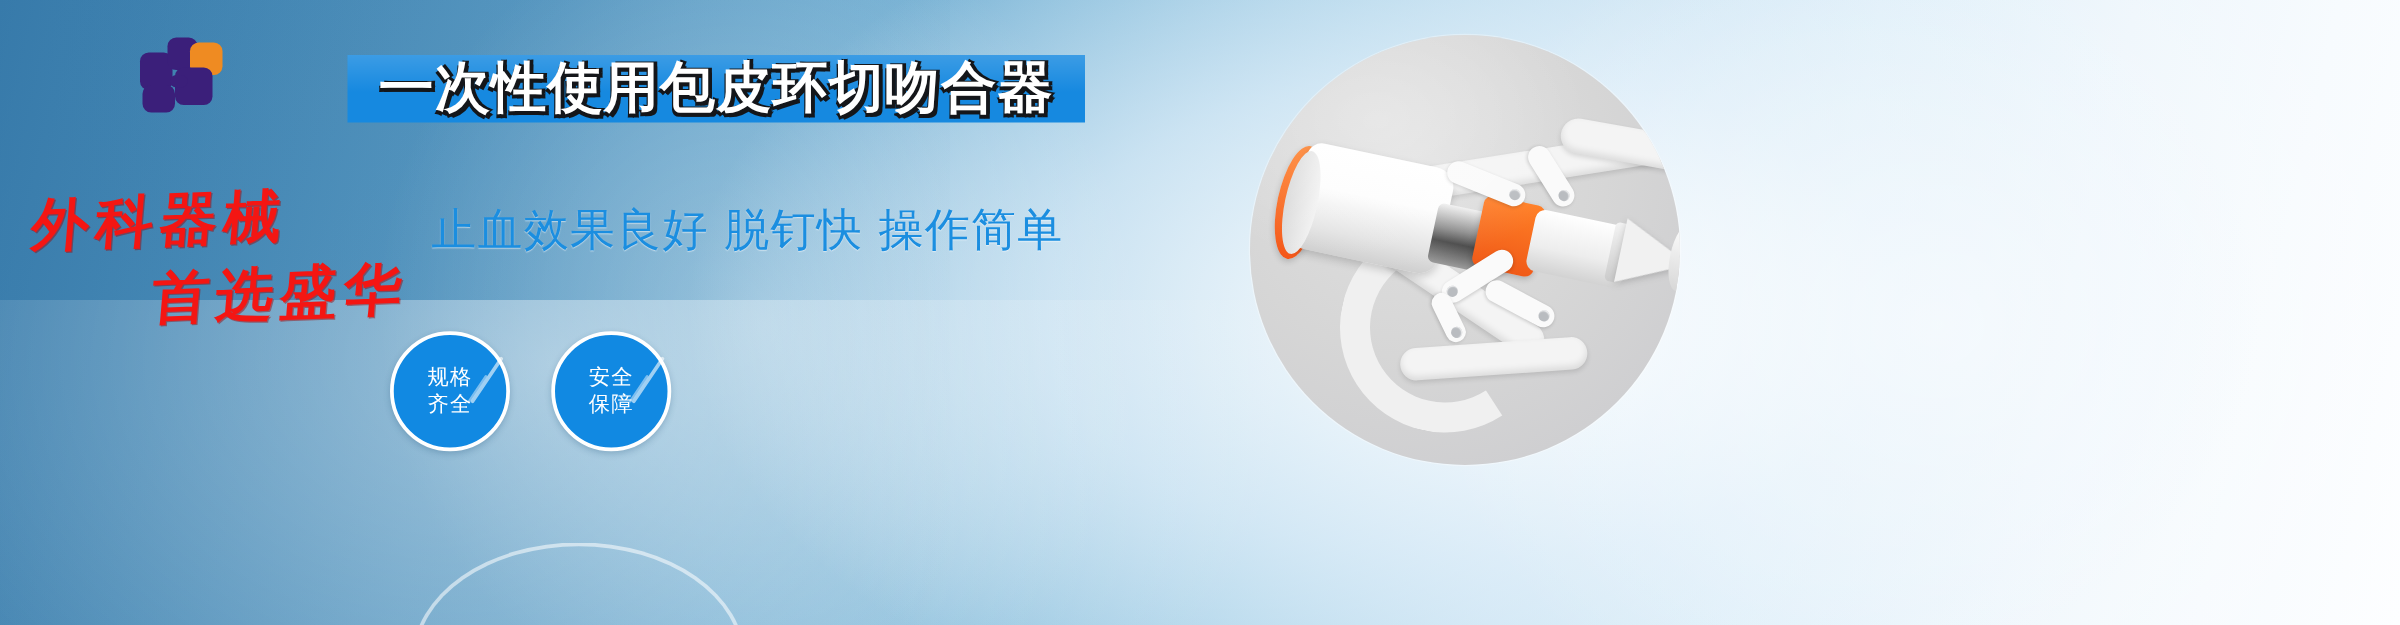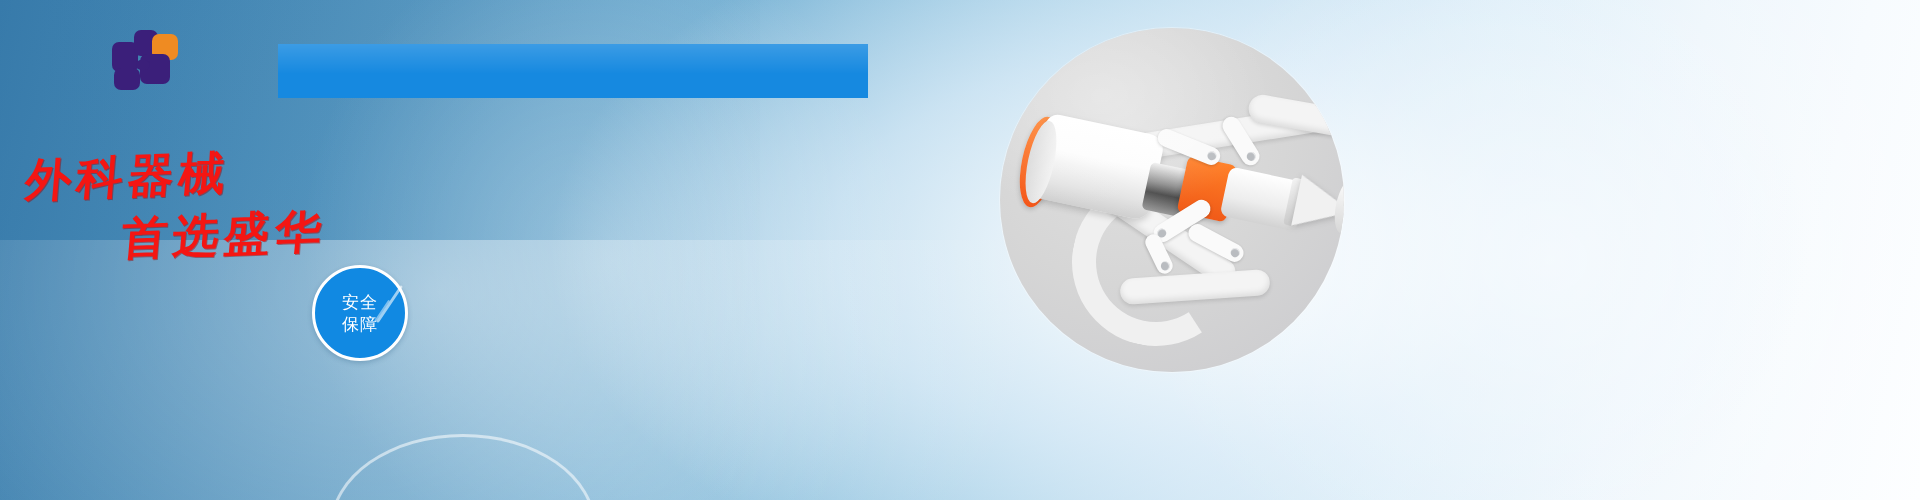--- a/index.html
+++ b/index.html
@@ -336,24 +336,32 @@
     </div>
   </div>
 
   <div id="slogan-red">
     <div class="red-line l1">外科器械</div>
     <div class="red-line l2">首选盛华</div>
   </div>
 
   <div id="title-bar">
     <div class="shine"></div>
-  </div>
-
+    <div id="title-text">一次性使用包皮环切吻合器</div>
+  </div>
+
+  <div id="subtitle">止血效果良好 脱钉快 操作简单</div>
 
   <div id="features">
+    <div class="feature">
+      <div class="gloss"></div>
+      <div class="gloss2"></div>
+      <span>规格</span>
+      <span>齐全</span>
+    </div>
     <div class="feature">
       <div class="gloss"></div>
       <div class="gloss2"></div>
       <span>安全</span>
       <span>保障</span>
     </div>
   </div>
 
   <div id="arc-bottom"></div>
 

